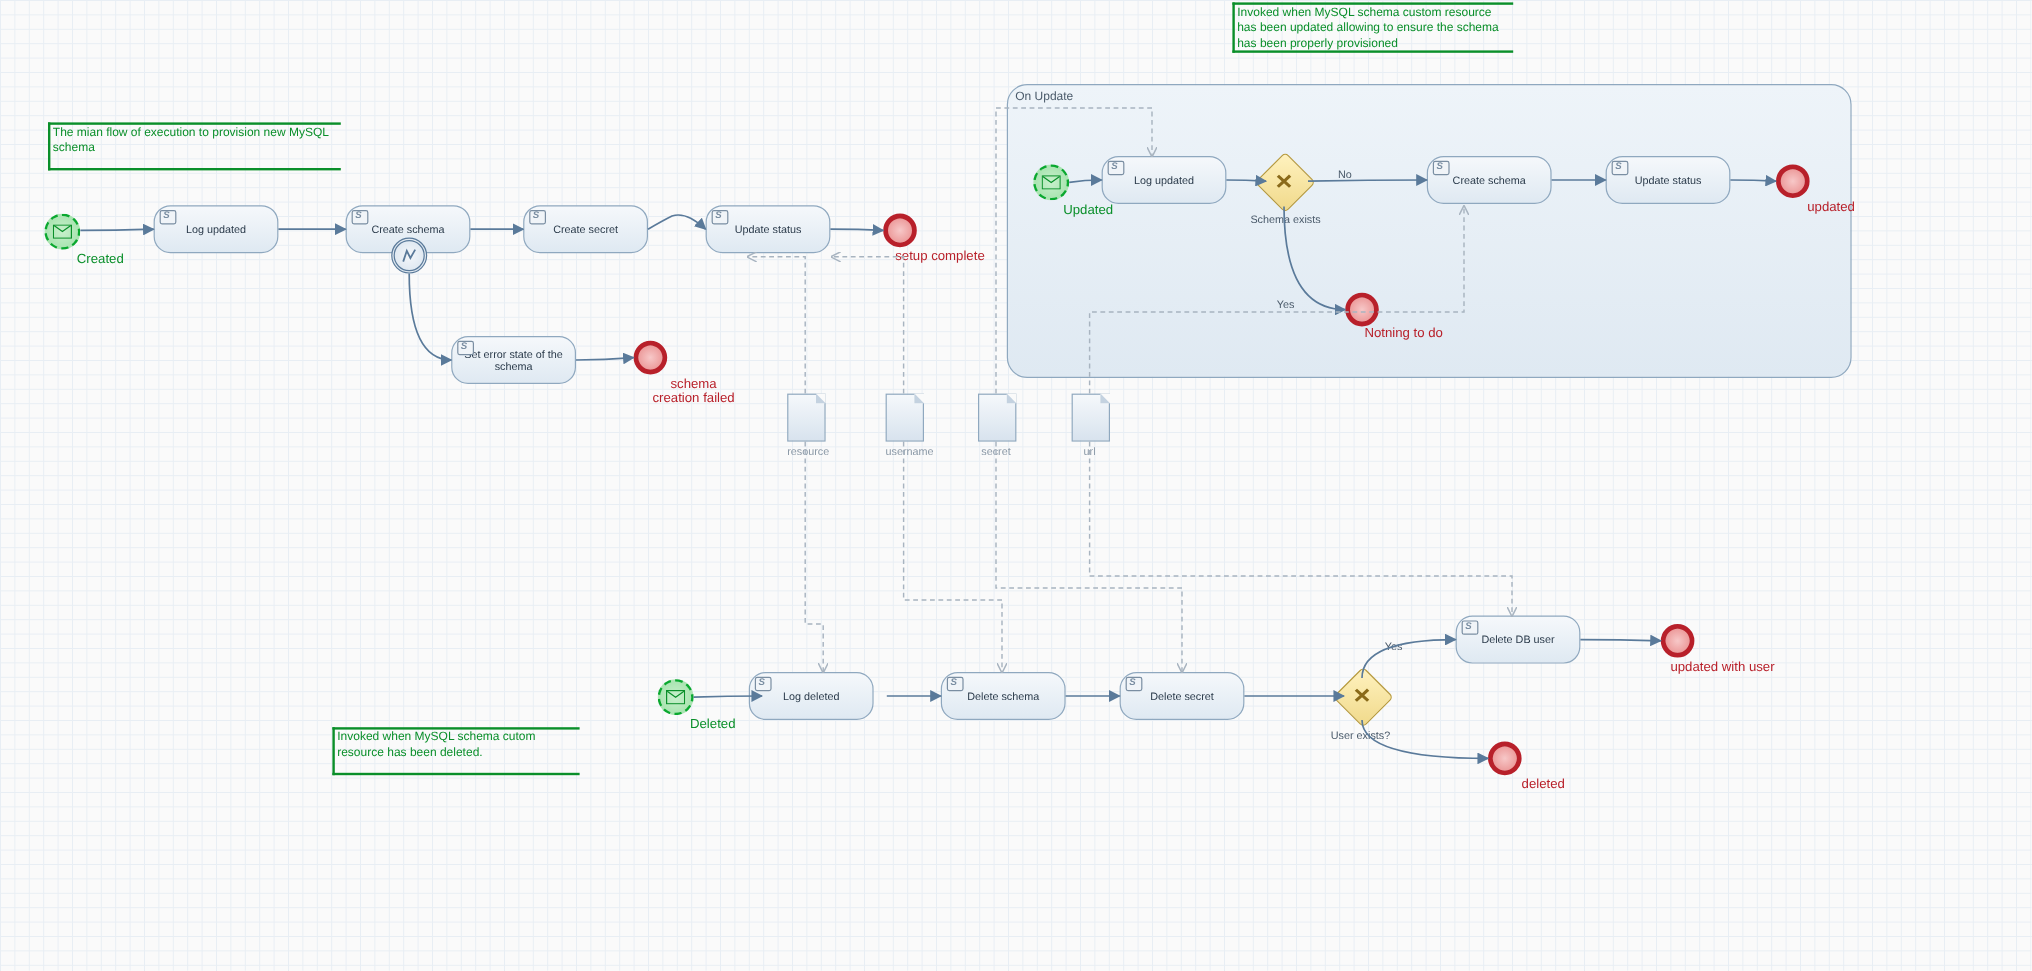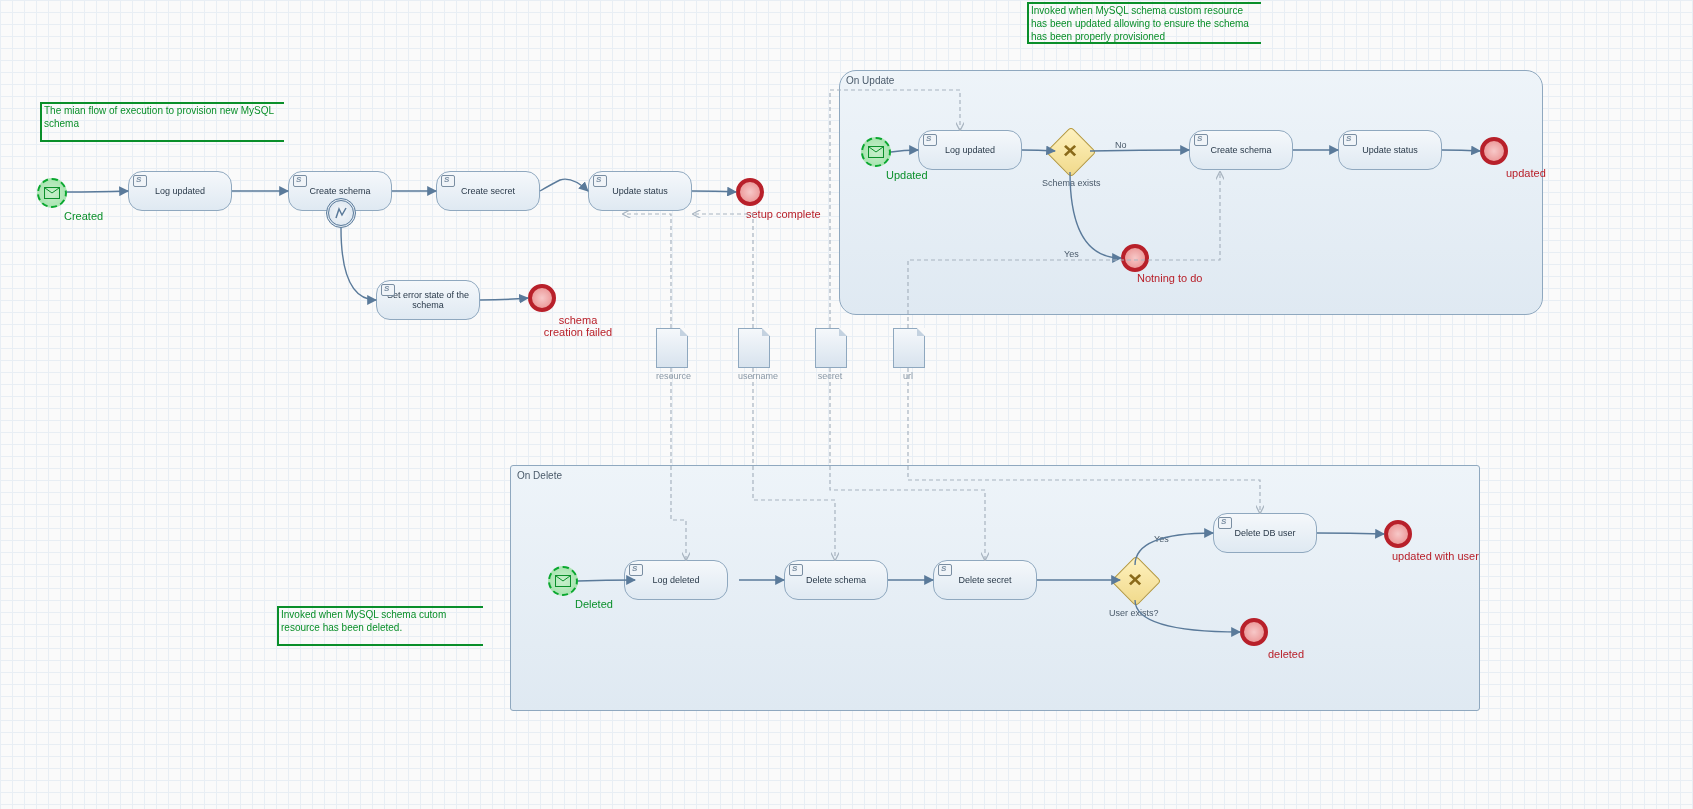--- a/index.html
+++ b/index.html
@@ -179,23 +179,20 @@
   }
 </style>
 </head>
 <body>
 
 <div class="canvas">
 
   <div class="pool" style="left:839px; top:70px; width:702px; height:243px;border-radius:17px;">
     <div class="pool-title">On Update</div>
   </div>
-  <div class="pool" style="left:510px; top:465px; width:968px; height:244px;">
-    <div class="pool-title">On Delete</div>
-  </div>
 
   <div class="annotation" style="left:40px; top:102px; width:240px; height:36px;">The mian flow of execution to provision new MySQL schema</div>
   <div class="annotation" style="left:1027px; top:2px; width:230px; height:38px;">Invoked when MySQL schema custom resource has been updated allowing to ensure the schema has been properly provisioned</div>
   <div class="annotation" style="left:277px; top:606px; width:202px; height:36px;">Invoked when MySQL schema cutom resource has been deleted.</div>
 
   <div class="start-event" style="left:37px; top:178px;">
     <svg viewBox="0 0 16 12">
       <rect x="0.5" y="0.5" width="15" height="11" fill="none" stroke="#0a8f2a"></rect>
       <path d="M1 1 L8 6 L15 1" fill="none" stroke="#0a8f2a"></path>
     </svg>

